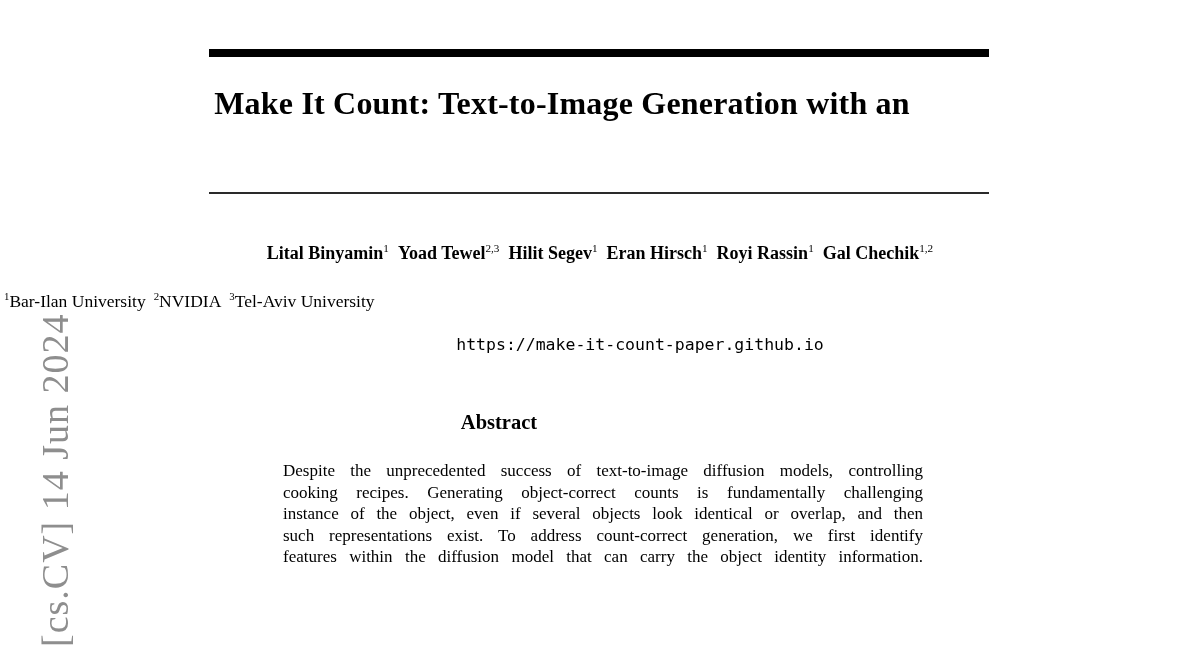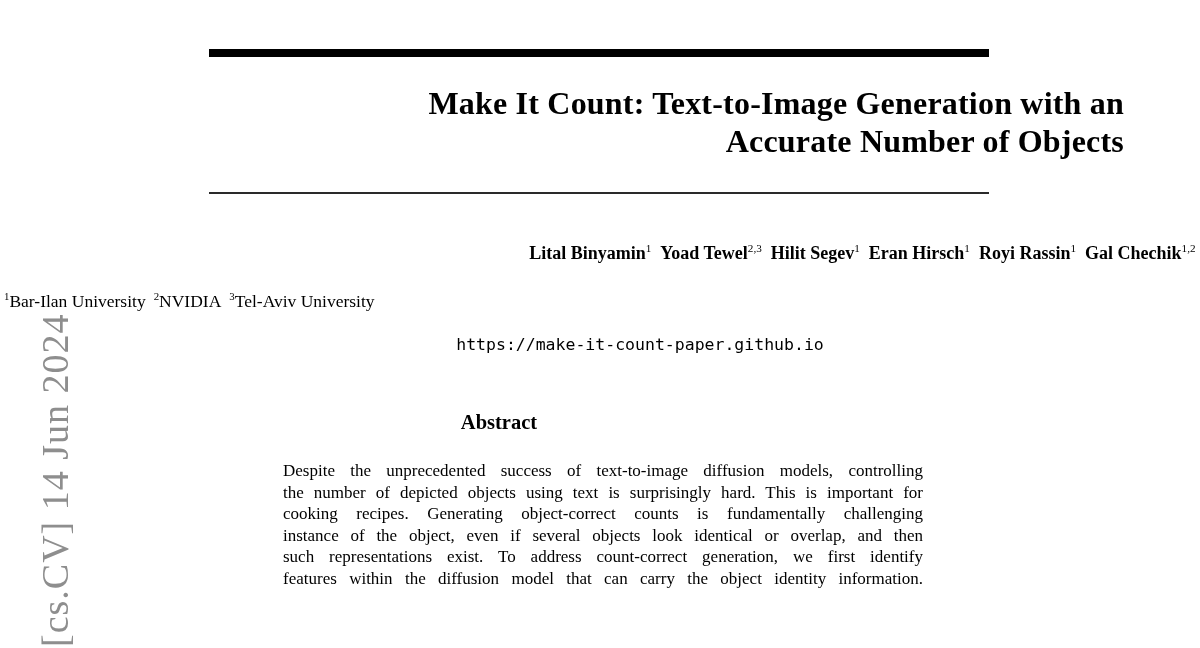--- a/index.html
+++ b/index.html
@@ -25,34 +25,34 @@
     left: 209px; top: 192px;
     width: 780px; height: 2px;
     background: #2a2a2a;
   }
 
   
   .title {
     position: absolute;
     left: 0; top: 84px;
     width: 1124px;
-    text-align: right;
+    text-align: center;
     font-weight: 700;
     font-size: 32px;
     line-height: 38px;
     letter-spacing: 0.2px;
     white-space: nowrap;
   }
 
   
   .authors {
     position: absolute;
     left: 0; top: 241px;
     width: 1200px;
-    text-align: right;
+    text-align: center;
     font-size: 18px;
     line-height: 24px;
     font-weight: 700;
     white-space: nowrap;
   }
   .author { margin: 0 4.5px; }
   .author sup, .affil sup {
     font-weight: 400;
     font-size: 62%;
     vertical-align: super;
@@ -124,40 +124,38 @@
 </style>
 </head>
 <body>
 
 <div id="page">
 
   <div class="rule-thick"></div>
 
   <div class="title">
     <div>Make It Count: Text-to-Image Generation with an</div>
-    <div>Accurate Number of Objects</div>
   </div>
 
   <div class="rule-thin"></div>
 
   <div class="authors">
     <span class="author"><span>Lital Binyamin</span><sup>1</sup></span><span class="author"><span>Yoad Tewel</span><sup>2,3</sup></span><span class="author"><span>Hilit Segev</span><sup>1</sup></span><span class="author"><span>Eran Hirsch</span><sup>1</sup></span><span class="author"><span>Royi Rassin</span><sup>1</sup></span><span class="author"><span>Gal Chechik</span><sup>1,2</sup></span>
   </div>
 
   <div class="affiliations">
     <span class="affil"><sup>1</sup><span>Bar-Ilan University</span></span><span class="affil"><sup>2</sup><span>NVIDIA</span></span><span class="affil"><sup>3</sup><span>Tel-Aviv University</span></span>
   </div>
 
   <a class="project-url" href="#">https://make-it-count-paper.github.io</a>
 
   <div class="abstract-heading">Abstract</div>
 
   <div class="abstract-body">
     <div class="abs-line">Despite the unprecedented success of text-to-image diffusion models, controlling</div>
-    <div class="abs-line">the number of depicted objects using text is surprisingly hard. This is important for</div>
     <div class="abs-line">cooking recipes. Generating object-correct counts is fundamentally challenging</div>
     <div class="abs-line">instance of the object, even if several objects look identical or overlap, and then</div>
     <div class="abs-line">such representations exist. To address count-correct generation, we first identify</div>
     <div class="abs-line">features within the diffusion model that can carry the object identity information.</div>
   </div>
 
   <div class="watermark">[cs.CV] 14 Jun 2024</div>
 
 </div>
 

